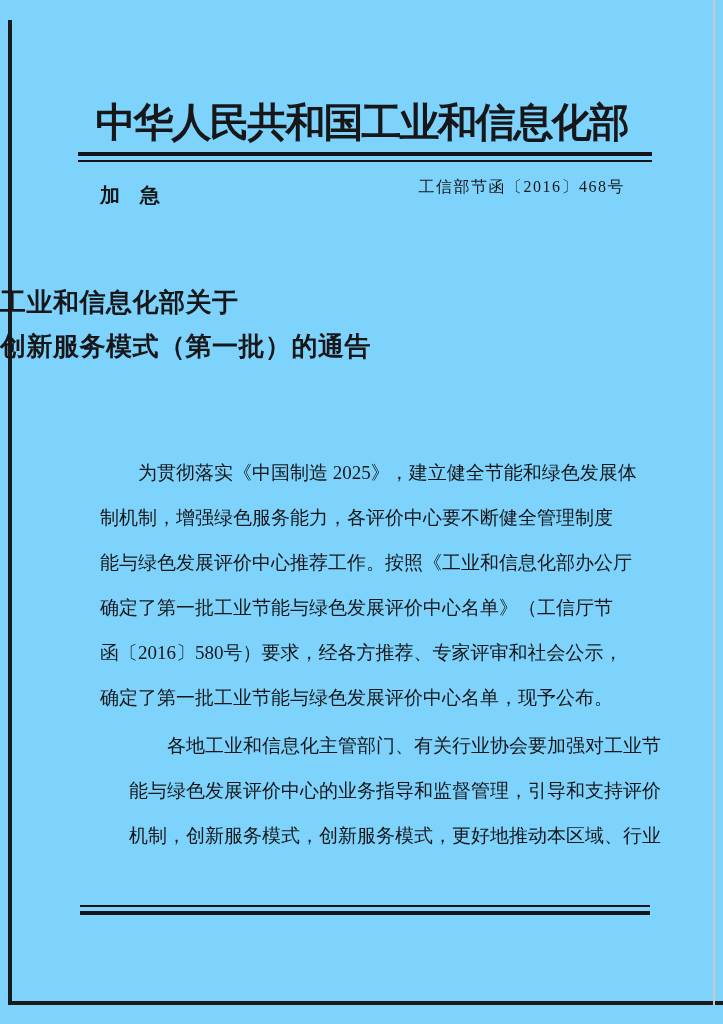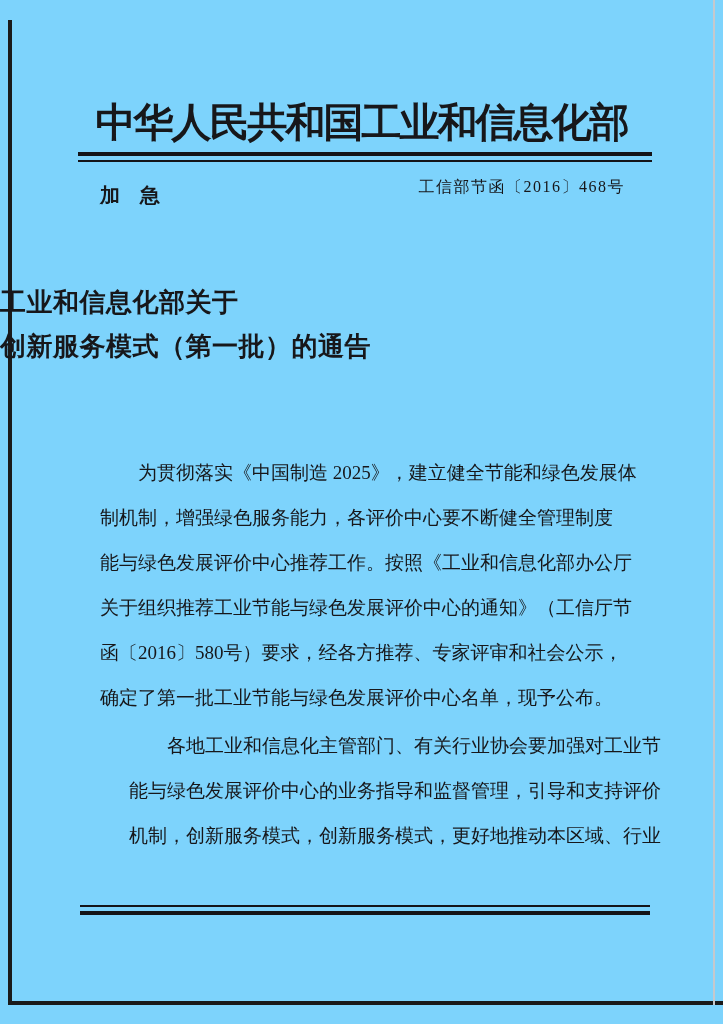--- a/index.html
+++ b/index.html
@@ -148,21 +148,21 @@
   <div class="doc-title">
     <div class="title-line">工业和信息化部关于</div>
     <div class="title-line">创新服务模式（第一批）的通告</div>
   </div>
 
   <div class="body-block">
     <div class="para para-1">
       <div class="body-line indent">为贯彻落实《中国制造 2025》，建立健全节能和绿色发展体</div>
       <div class="body-line">制机制，增强绿色服务能力，各评价中心要不断健全管理制度</div>
       <div class="body-line">能与绿色发展评价中心推荐工作。按照《工业和信息化部办公厅</div>
-      <div class="body-line">关于组织推荐工业节能与绿色发展评价中心的通知》（工信厅节</div>
+      <div class="body-line">确定了第一批工业节能与绿色发展评价中心名单》（工信厅节</div>
       <div class="body-line">函〔2016〕580号）要求，经各方推荐、专家评审和社会公示，</div>
       <div class="body-line">确定了第一批工业节能与绿色发展评价中心名单，现予公布。</div>
     </div>
     <div class="para para-2">
       <div class="body-line indent">各地工业和信息化主管部门、有关行业协会要加强对工业节</div>
       <div class="body-line">能与绿色发展评价中心的业务指导和监督管理，引导和支持评价</div>
       <div class="body-line">机制，创新服务模式，创新服务模式，更好地推动本区域、行业</div>
     </div>
   </div>
 

